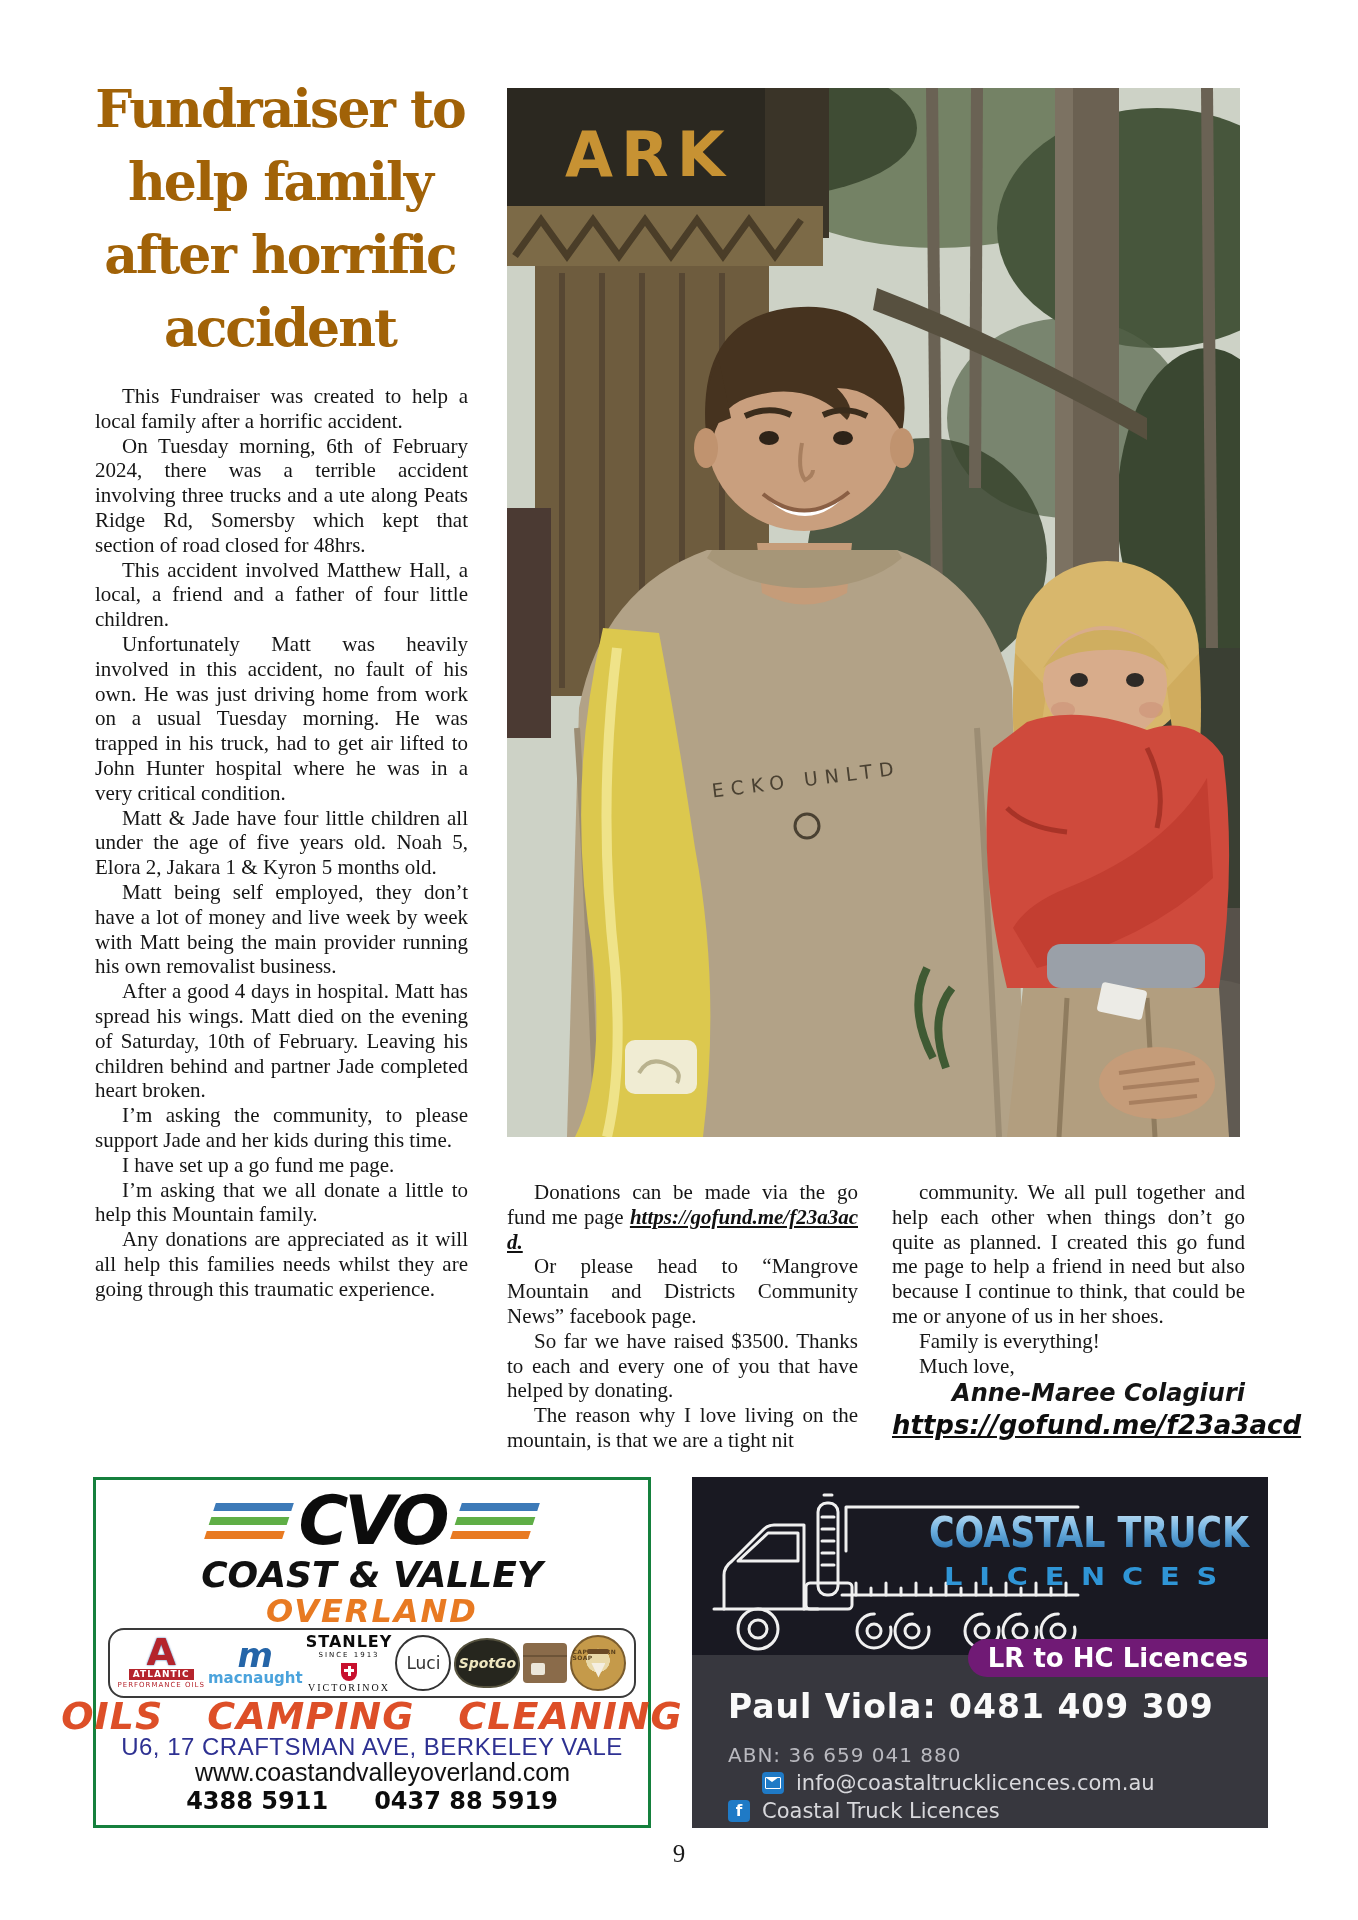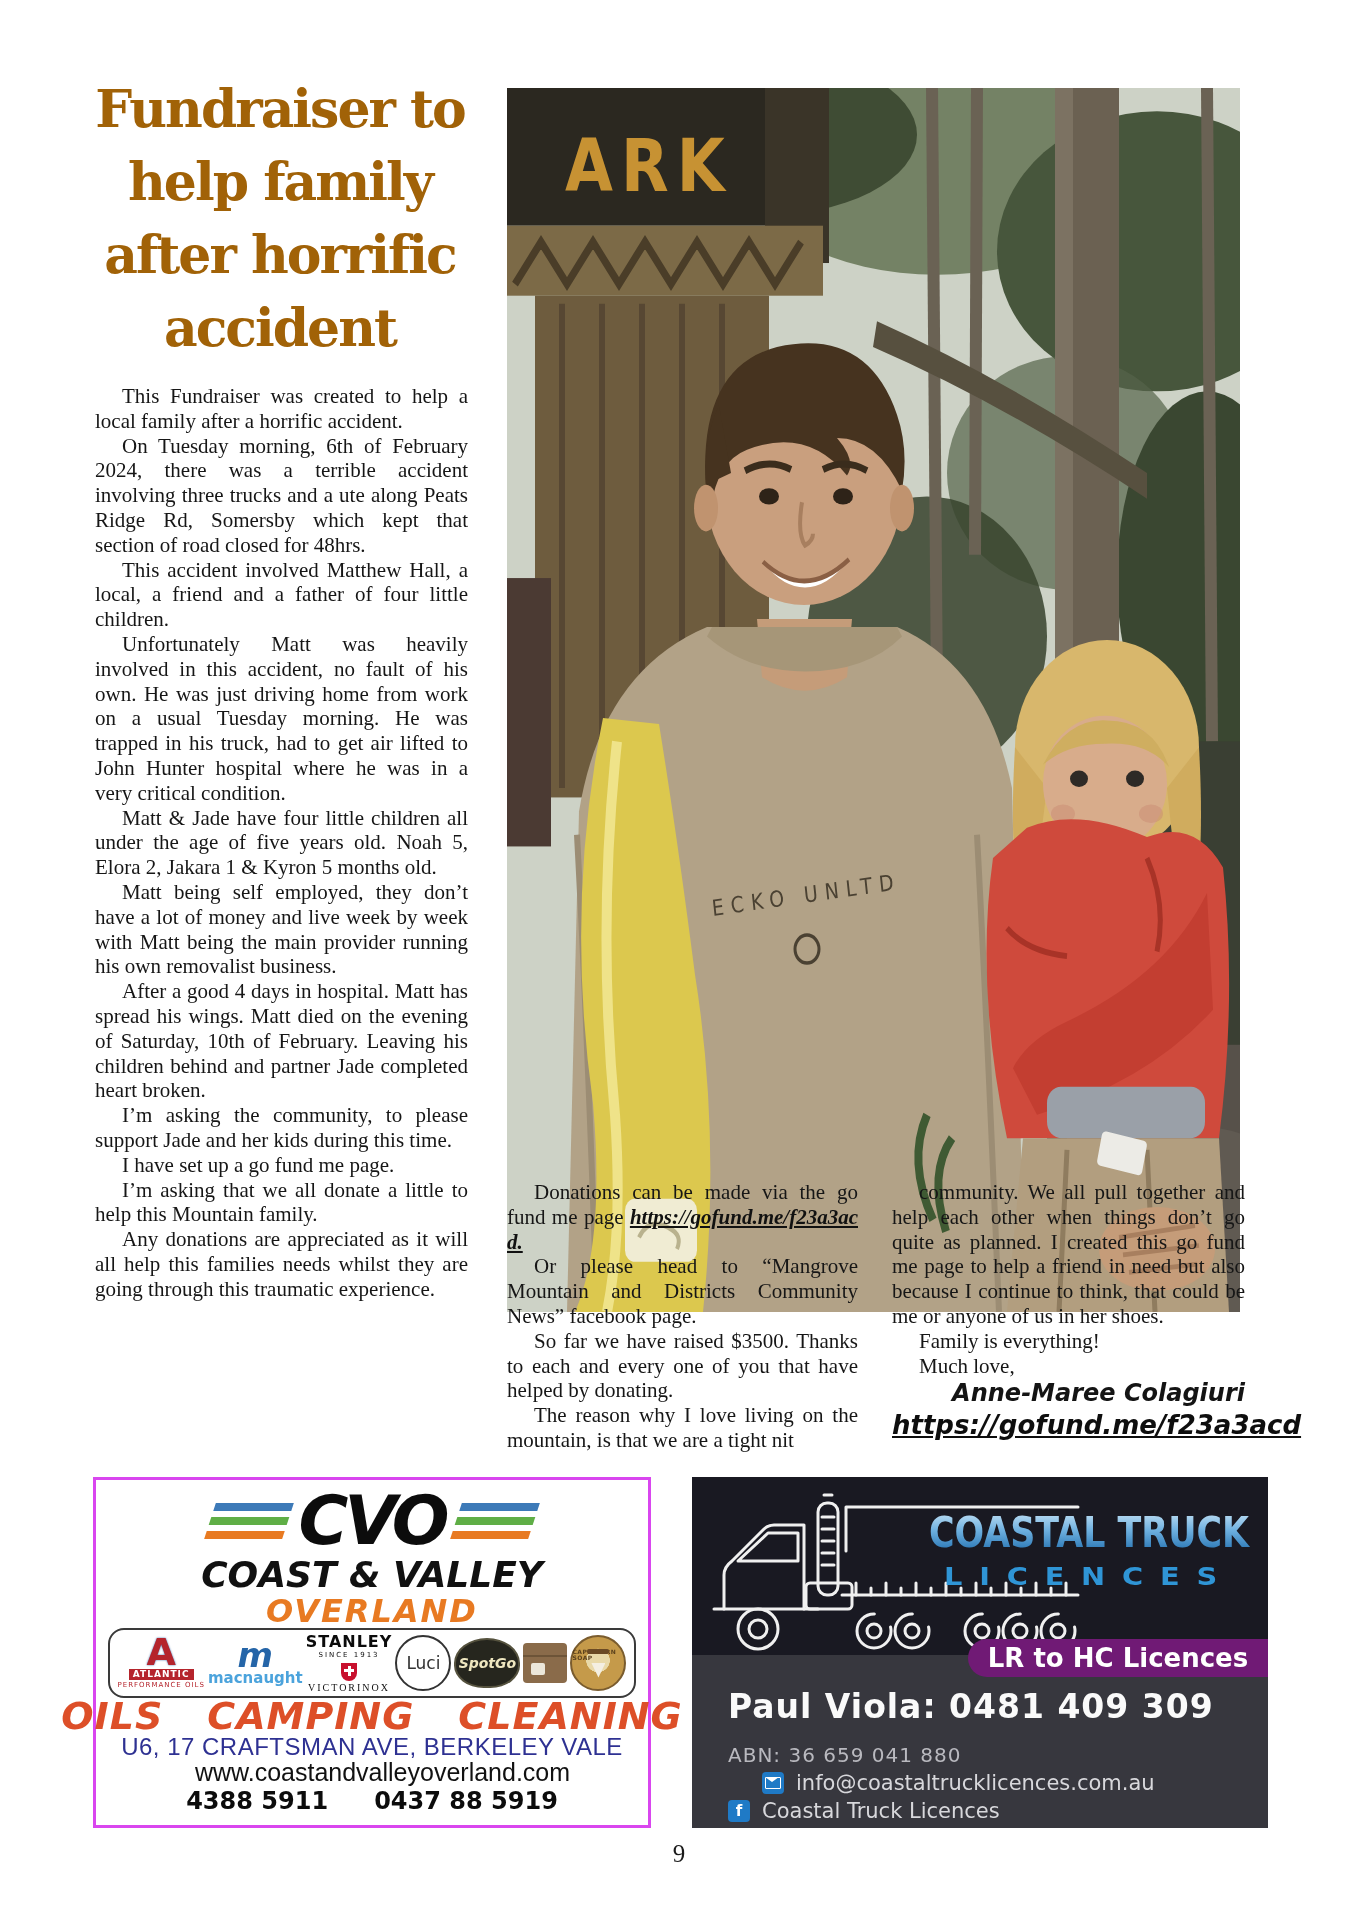--- a/index.html
+++ b/index.html
@@ -17,30 +17,30 @@
   .col1{left:95px;top:384px;width:373px;}
   .col2{left:507px;top:1180px;width:351px;}
   .col3{left:892px;top:1180px;width:353px;}
   .gofund-link{font-weight:bold;font-style:italic;text-decoration:underline;color:#111;word-break:break-all;}
   .sig{text-align:right;text-indent:0;font-family:"DejaVu Sans",sans-serif;font-style:italic;
        font-size:24px;line-height:31px;font-weight:600;color:#141414;}
   .sig-link{text-align:right;text-indent:0;font-family:"DejaVu Sans",sans-serif;font-style:italic;
        font-size:26px;line-height:33px;font-weight:bold;text-decoration:underline;color:#0e0e0e;}
 
   
-  .photo{position:absolute;left:507px;top:88px;width:733px;height:1224px;margin:0;}
+  .photo{position:absolute;left:507px;top:88px;width:733px;height:1049px;margin:0;}
   .photo svg{display:block;width:100%;height:100%;}
 
   
   .pageno{position:absolute;left:0;top:1840px;width:1358px;text-align:center;
           font-size:25px;color:#1a1a1a;}
 
   
   .ad-cvo{position:absolute;left:93px;top:1477px;width:558px;height:351px;background:#fff;
-          border:3px solid #d946ef;box-sizing:border-box;display:flex;flex-direction:column;
+          border:3px solid #15803d;box-sizing:border-box;display:flex;flex-direction:column;
           align-items:center;justify-content:space-between;padding:6px 4px 8px;}
   .cvo-logo-row{display:flex;align-items:center;gap:10px;height:70px;}
   .cvo-stripes{display:flex;flex-direction:column;gap:6px;transform:skewX(-18deg);}
   .cvo-stripes i{display:block;width:78px;height:8px;}
   .cvo-stripes i:nth-child(1){background:#3d7ab8;}
   .cvo-stripes i:nth-child(2){background:#5fae46;}
   .cvo-stripes i:nth-child(3){background:#e87a22;}
   .cvo-word{font-family:"DejaVu Sans",sans-serif;font-weight:bold;font-style:italic;
             font-size:68px;letter-spacing:-4px;color:#0c0c0c;line-height:70px;}
   .cvo-line1{font-family:"DejaVu Sans",sans-serif;font-weight:bold;font-style:italic;

